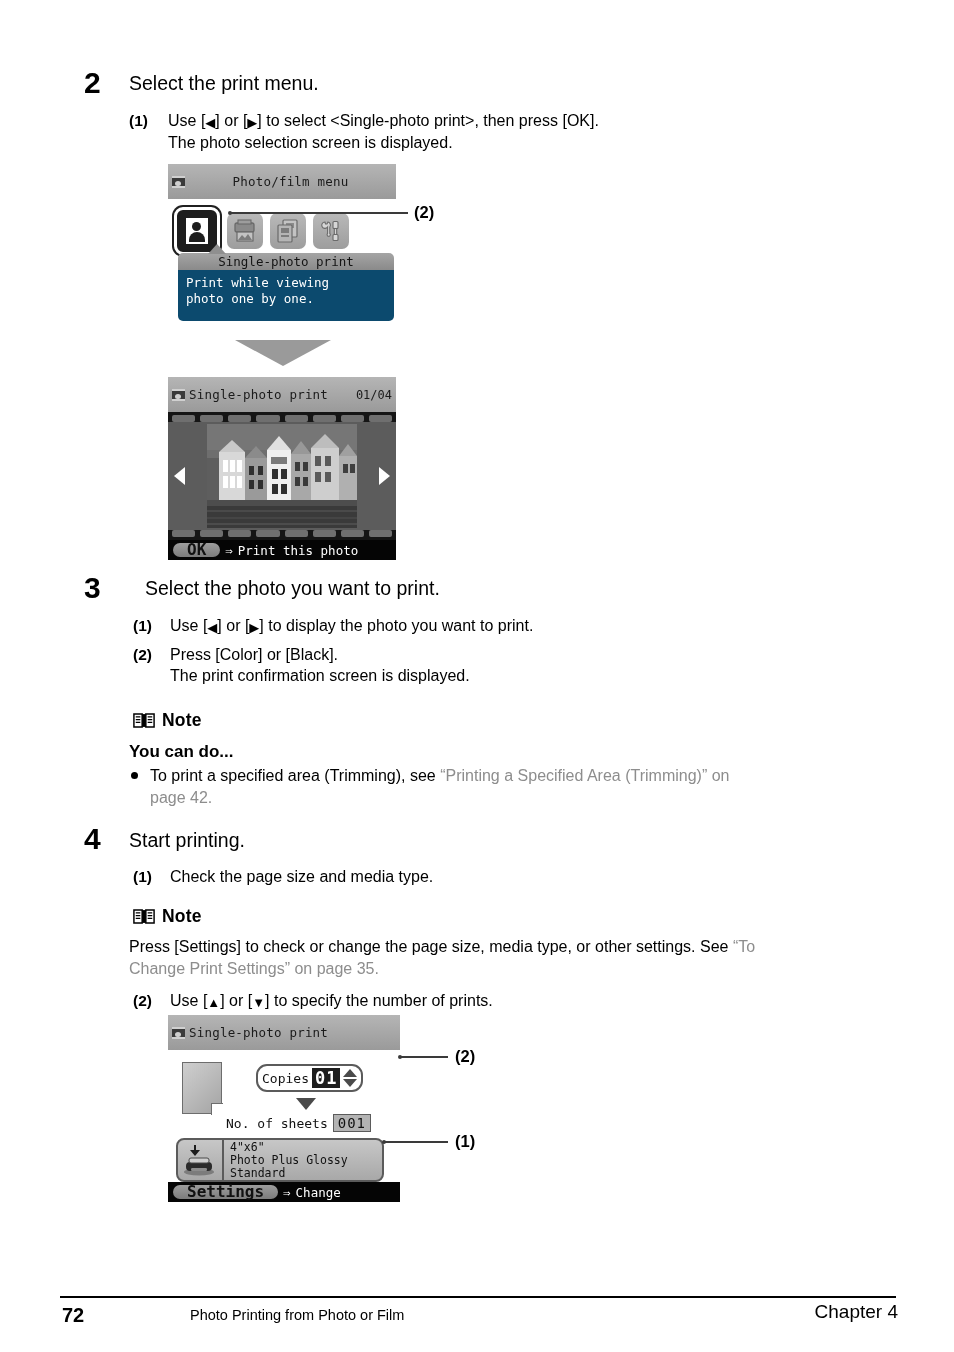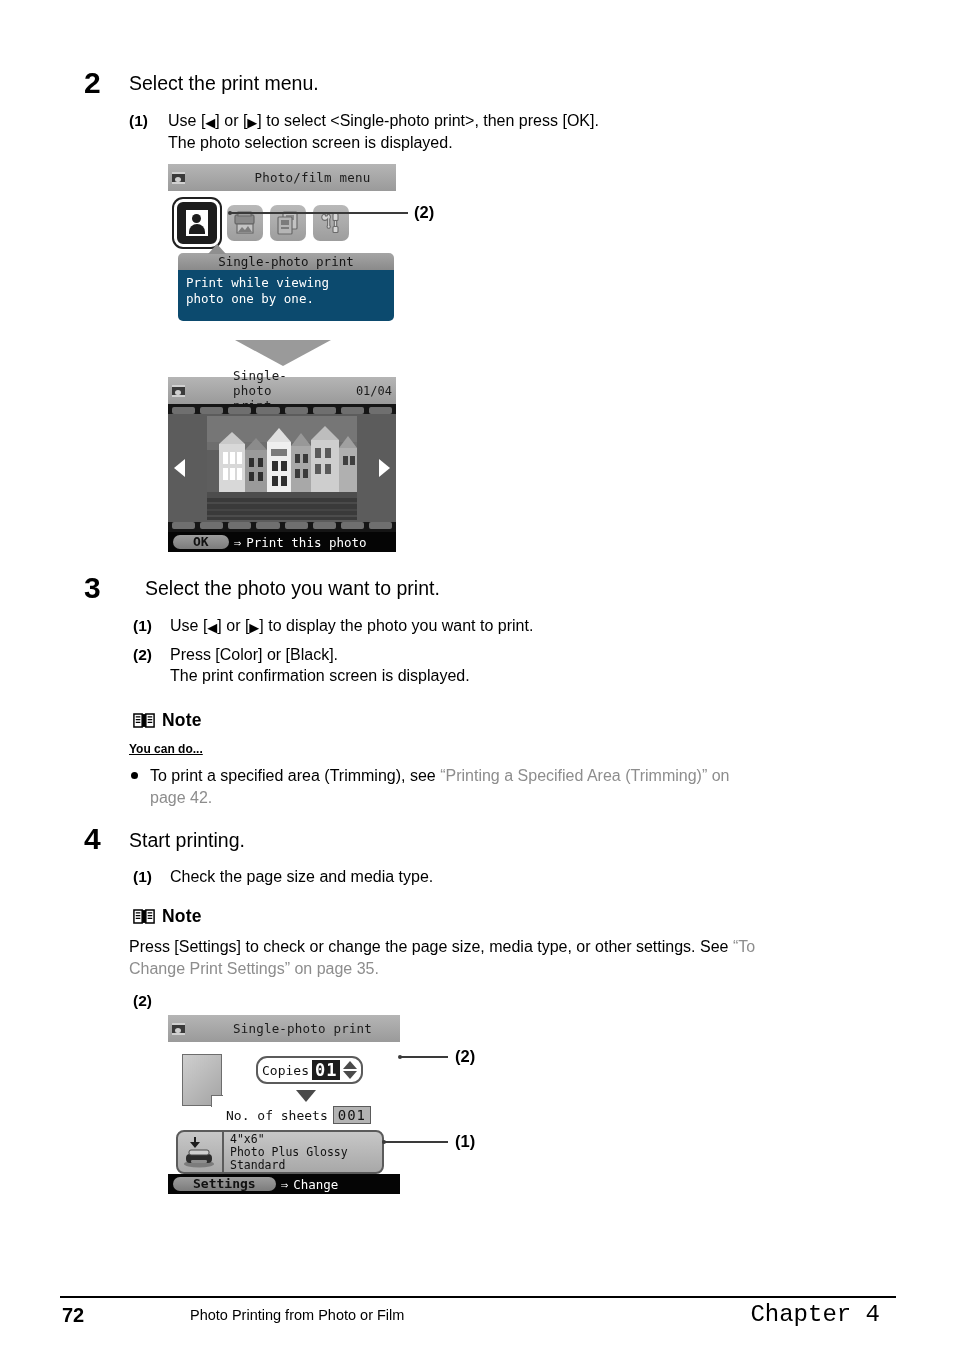--- a/index.html
+++ b/index.html
@@ -27,41 +27,40 @@
   }
   .sub-text { position:absolute; font-size:16px; line-height:22px; }
   .gray { color:#8d8d8d; }
 
   .tri { display:inline-block; vertical-align:-1px; font-size:13px; }
 
   
   .note-head { position:absolute; display:flex; align-items:center; gap:7px; }
   .note-word { font-size:17.5px; font-weight:bold; letter-spacing:0.2px; }
   .book-icon { width:22px; height:17px; display:block; }
-  .note-sub { position:absolute; font-size:12px; font-weight:bold;text-decoration:underline; }
+  .note-sub { position:absolute; font-size:17px; font-weight:bold; }
   .note-body { position:absolute; font-size:16px; line-height:22px; }
   .bullet-dot {
     position:absolute; width:7px; height:7px; border-radius:50%;
     background:#000;
   }
 
   
   .lcd { position:absolute; }
 
   .lcd-titlebar {
     background: linear-gradient(#b5b5b5, #9a9a9a);
-    height:27px;
+    height:35px;
     display:flex; align-items:center;
     padding:0 4px;
     font-size:12.5px;
     font-family:"DejaVu Sans Mono", monospace;
     color:#1b1b1b;
     position:relative;
     box-sizing:border-box;
-    gap:44px;
   }
   .film-icon {
     width:13px; height:12px;
     background:#3a3a3a;
     border-top:2px solid #d0d0d0;
     border-bottom:2px solid #d0d0d0;
     box-sizing:border-box;
     position:relative;
     margin-right:4px;
     flex:none;
@@ -165,22 +164,22 @@
   .nav-arrow-r { right:6px; border-top:9px solid transparent; border-bottom:9px solid transparent; border-left:11px solid #ffffff; }
   .lcd-footbar {
     background:#050505; height:20px; display:flex; align-items:center;
     padding:0 5px; gap:5px;
     font-family:"DejaVu Sans Mono", monospace;
     font-size:12.5px; color:#ffffff;
   }
   .pill {
     background:linear-gradient(#9d9d9d,#7c7c7c);
     color:#111; border-radius:9px;
-    padding:0 20px; height:14px; line-height:14px;
-    font-size:13px; font-weight:bold;
+    padding:0 14px; height:14px; line-height:14px;
+    font-size:16px; font-weight:bold;
     font-family:"DejaVu Sans Mono", monospace;
   }
 
   
   .set-screen { width:232px; }
   .set-body { background:#ffffff; height:132px; position:relative; }
   .sheet-icon {
     position:absolute; left:14px; top:12px;
     width:38px; height:50px;
     background:linear-gradient(135deg,#cfcfcf,#a4a4a4);
@@ -240,21 +239,21 @@
     font-family:"DejaVu Sans Mono", monospace;
     font-size:11.5px; line-height:13px; color:#111;
     height:100%; display:flex; flex-direction:column; justify-content:center;
     flex:1;
   }
 
   
   .foot-rule { position:absolute; left:60px; top:1296px; width:836px; height:2px; background:#000; }
   .foot-pageno { position:absolute; left:62px; top:1304px; font-size:20px; font-weight:bold; }
   .foot-center { position:absolute; left:190px; top:1307px; font-size:14.5px; }
-  .foot-right { position:absolute; right:74px; top:1301px; font-size:24px;font-family:Liberation Mono, monospace; }
+  .foot-right { position:absolute; right:56px; top:1301px; font-size:19px; }
 </style>
 </head>
 <body>
 
 <div class="page">
 
   <div class="step-num" style="left:84px; top:68px;">2</div>
   <div class="step-title" style="left:129px; top:74px;">Select the print menu.</div>
 
   <div class="sub-label" style="left:129px; top:110px;">(1)</div>
@@ -464,20 +463,23 @@
       </svg>
     </span>
     <span class="note-word">Note</span>
   </div>
   <div class="note-body" style="left:129px; top:936px; width:720px;">
     <span>Press [Settings] to check or change the page size, media type, or other settings. See </span><span class="gray">“To</span>
   </div>
   <div class="note-body gray" style="left:129px; top:958px;">Change Print Settings” on page 35.</div>
 
   <div class="sub-label" style="left:133px; top:990px;">(2)</div>
+  <div class="sub-text" style="left:170px; top:990px;">
+    <span>Use [</span><span class="tri">▲</span><span>] or [</span><span class="tri">▼</span><span>]</span>&nbsp;<span>to specify the number of prints.</span>
+  </div>
 
   <div class="lcd set-screen" style="left:168px; top:1015px;">
     <div class="lcd-titlebar">
       <span class="film-icon"></span>
       <span class="lcd-title-text" style="text-align:left;">Single-photo print</span>
     </div>
     <div class="set-body">
       <div class="sheet-icon"></div>
 
       <div class="copies-box">

